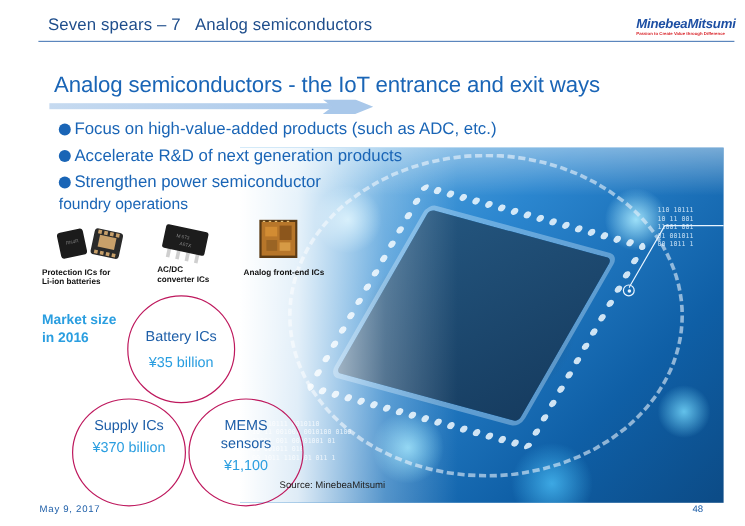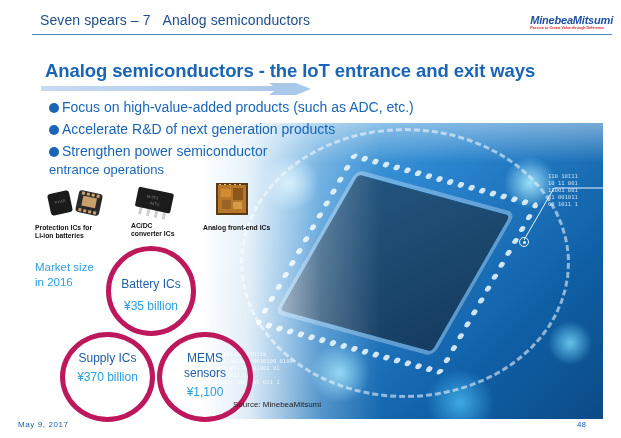--- a/index.html
+++ b/index.html
@@ -5,21 +5,21 @@
   * { box-sizing: border-box; margin: 0; padding: 0; }
   html, body { width: 621px; height: 438px; background: #ffffff; overflow: hidden; }
   body { position: relative; font-family: "Liberation Sans", sans-serif; }
 
   .header-title { position: absolute; left: 40px; top: 12px; font-size: 14px; color: #1f4e8c; letter-spacing: 0.1px; text-align: right; }
   .header-rule { position: absolute; left: 32px; top: 34px; width: 580px; height: 1px; background: #5b86bd; }
   .logo { position: absolute; right: 8px; top: 14px; }
   .logo-name { font-size: 11px; font-weight: bold; font-style: italic; color: #1d4fa3; letter-spacing: -0.2px; }
   .logo-tag { font-size: 3.6px; font-weight: bold; color: #d9262c; margin-top: 0px; white-space: nowrap; }
 
-  .main-title { position: absolute; left: 45px; top: 60px; font-size: 18.5px; font-weight: bold; color: #1a65b6; white-space: nowrap; letter-spacing: -0.1px; }
+  .main-title { position: absolute; left: 45px; top: 60px; font-size: 18.5px; font-weight: normal; color: #1a65b6; white-space: nowrap; letter-spacing: -0.1px; }
   .arrow { position: absolute; left: 41px; top: 83px; width: 270px; height: 12px; }
 
   
   .chip-image { position: absolute; left: 200px; top: 123px; width: 403px; height: 296px; overflow: hidden;
     background:
       radial-gradient(ellipse 90px 70px at 190px 150px, #1b4f80 0%, #1c5a8e 55%, rgba(28,90,142,0) 100%),
       radial-gradient(circle 26px at 330px 60px, rgba(170,235,255,0.9), rgba(170,235,255,0) 100%),
       radial-gradient(circle 30px at 140px 250px, rgba(150,230,255,0.8), rgba(150,230,255,0) 100%),
       radial-gradient(circle 22px at 370px 220px, rgba(120,220,255,0.8), rgba(120,220,255,0) 100%),
       radial-gradient(circle 34px at 260px 280px, rgba(80,200,255,0.7), rgba(80,200,255,0) 100%),
@@ -49,26 +49,26 @@
 
   
   .bullets { position: absolute; left: 49px; top: 96px; }
   .bullet { font-size: 14px; color: #1a65b6; height: 22px; line-height: 22px; white-space: nowrap; }
   .bullet .dot { display: inline-block; width: 10px; height: 10px; border-radius: 50%; background: #1a65b6; margin-right: 3px; vertical-align: -1px; }
   .bullet-cont { position: absolute; left: 49px; top: 162px; font-size: 13px; color: #1a65b6; white-space: nowrap; }
   .product-label { position: absolute; font-size: 6.8px; font-weight: bold; color: #111111; line-height: 8px; white-space: nowrap; }
   .ic { position: absolute; }
 
   
-  .market-label { position: absolute; left: 35px; top: 260px; font-size: 11.5px; font-weight: normal; color: #2a9ee0; line-height: 15px; }
-  .circle { position: absolute; border: 5px solid #be185d; border-radius: 50%; text-align: center; background: rgba(255,255,255,0.0); }
+  .market-label { position: absolute; left: 35px; top: 260px; font-size: 11.5px; font-weight: bold; color: #2a9ee0; line-height: 15px; }
+  .circle { position: absolute; border: 1px solid #be185d; border-radius: 50%; text-align: center; background: rgba(255,255,255,0.0); }
   .circle .name { color: #1d5ea8; font-size: 12px; line-height: 15px; }
   .circle .value { color: #2a9ee0; font-size: 12px; line-height: 15px; }
 
-  .footer-date { position: absolute; left: 18px; top: 420px; font-size: 8px; color: #1d5ea8; letter-spacing: 0.6px; }
+  .footer-date { position: absolute; left: 33px; top: 420px; font-size: 8px; color: #1d5ea8; letter-spacing: 0.6px; }
   .footer-page { position: absolute; left: 577px; top: 420px; font-size: 8px; color: #1d5ea8; }
 </style>
 </head>
 <body>
 
 <div class="header-title">Seven spears – 7&nbsp;&nbsp;&nbsp;Analog semiconductors</div>
 <div class="logo">
   <div class="logo-name">MinebeaMitsumi</div>
   <div class="logo-tag">Passion to Create Value through Difference</div>
 </div>
@@ -106,21 +106,21 @@
   <div class="target-dot"></div>
   <div class="chip-fade"></div>
   <div class="chip-fade-top"></div>
 </div>
 
 <div class="bullets">
   <div class="bullet"><span class="dot"></span><span>Focus on high-value-added products (such as ADC, etc.)</span></div>
   <div class="bullet"><span class="dot"></span><span>Accelerate R&amp;D of next generation products</span></div>
   <div class="bullet"><span class="dot"></span><span>Strengthen power semiconductor</span></div>
 </div>
-<div class="bullet-cont">entrance operations</div>
+<div class="bullet-cont">foundry operations</div>
 
 <svg class="ic" style="left:45px;top:188px;width:60px;height:30px" viewBox="0 0 60 30">
   <rect x="4" y="4" width="22" height="22" rx="3" fill="#1b1b1b" transform="rotate(-12 15 15)"></rect>
   <text x="10" y="15" font-size="4" fill="#777" font-family="Liberation Sans, sans-serif" transform="rotate(-12 15 15)">RN4R</text>
   <rect x="32" y="4" width="24" height="22" rx="3" fill="#2a2a2a" transform="rotate(12 44 15)"></rect>
   <rect x="37" y="9" width="14" height="10" fill="#c8a06a" transform="rotate(12 44 15)"></rect>
   <g fill="#c8a06a" transform="rotate(12 44 15)">
     <rect x="35" y="5" width="3" height="3"></rect>
       <rect x="40" y="5" width="3" height="3"></rect>
       <rect x="45" y="5" width="3" height="3"></rect>

